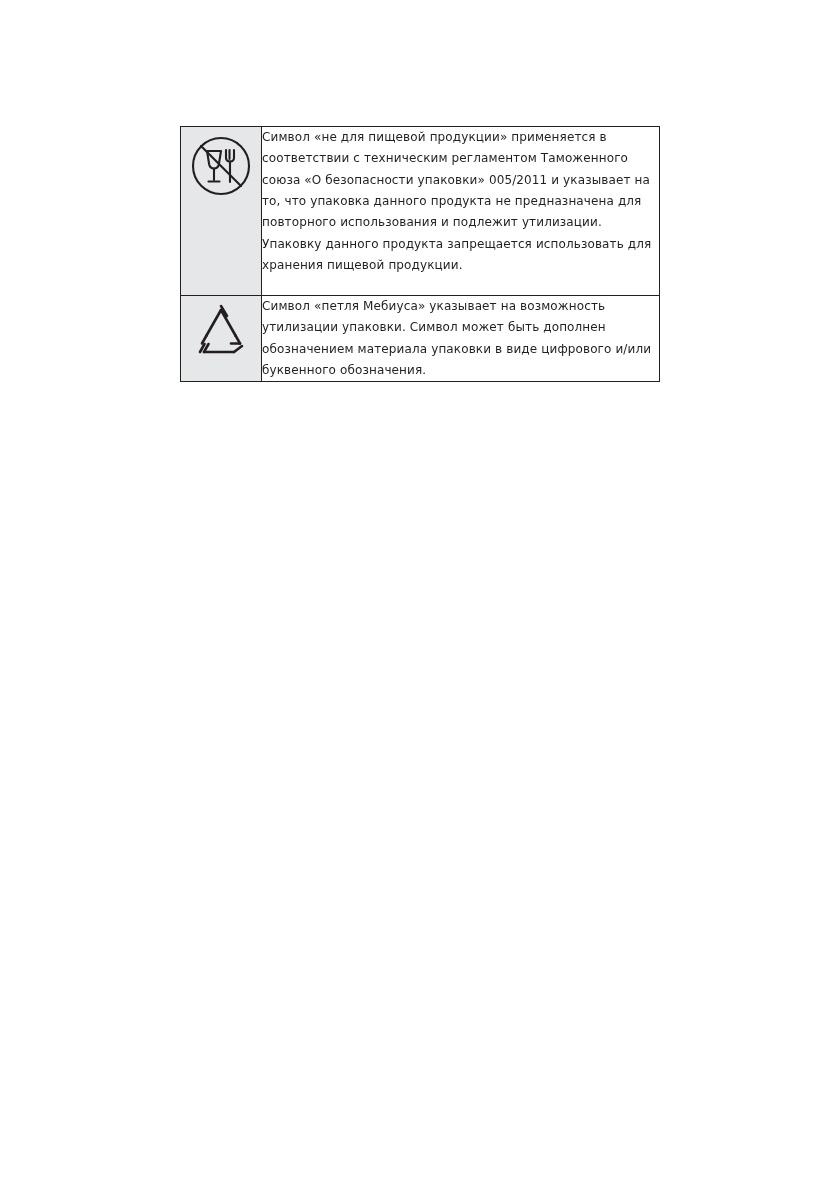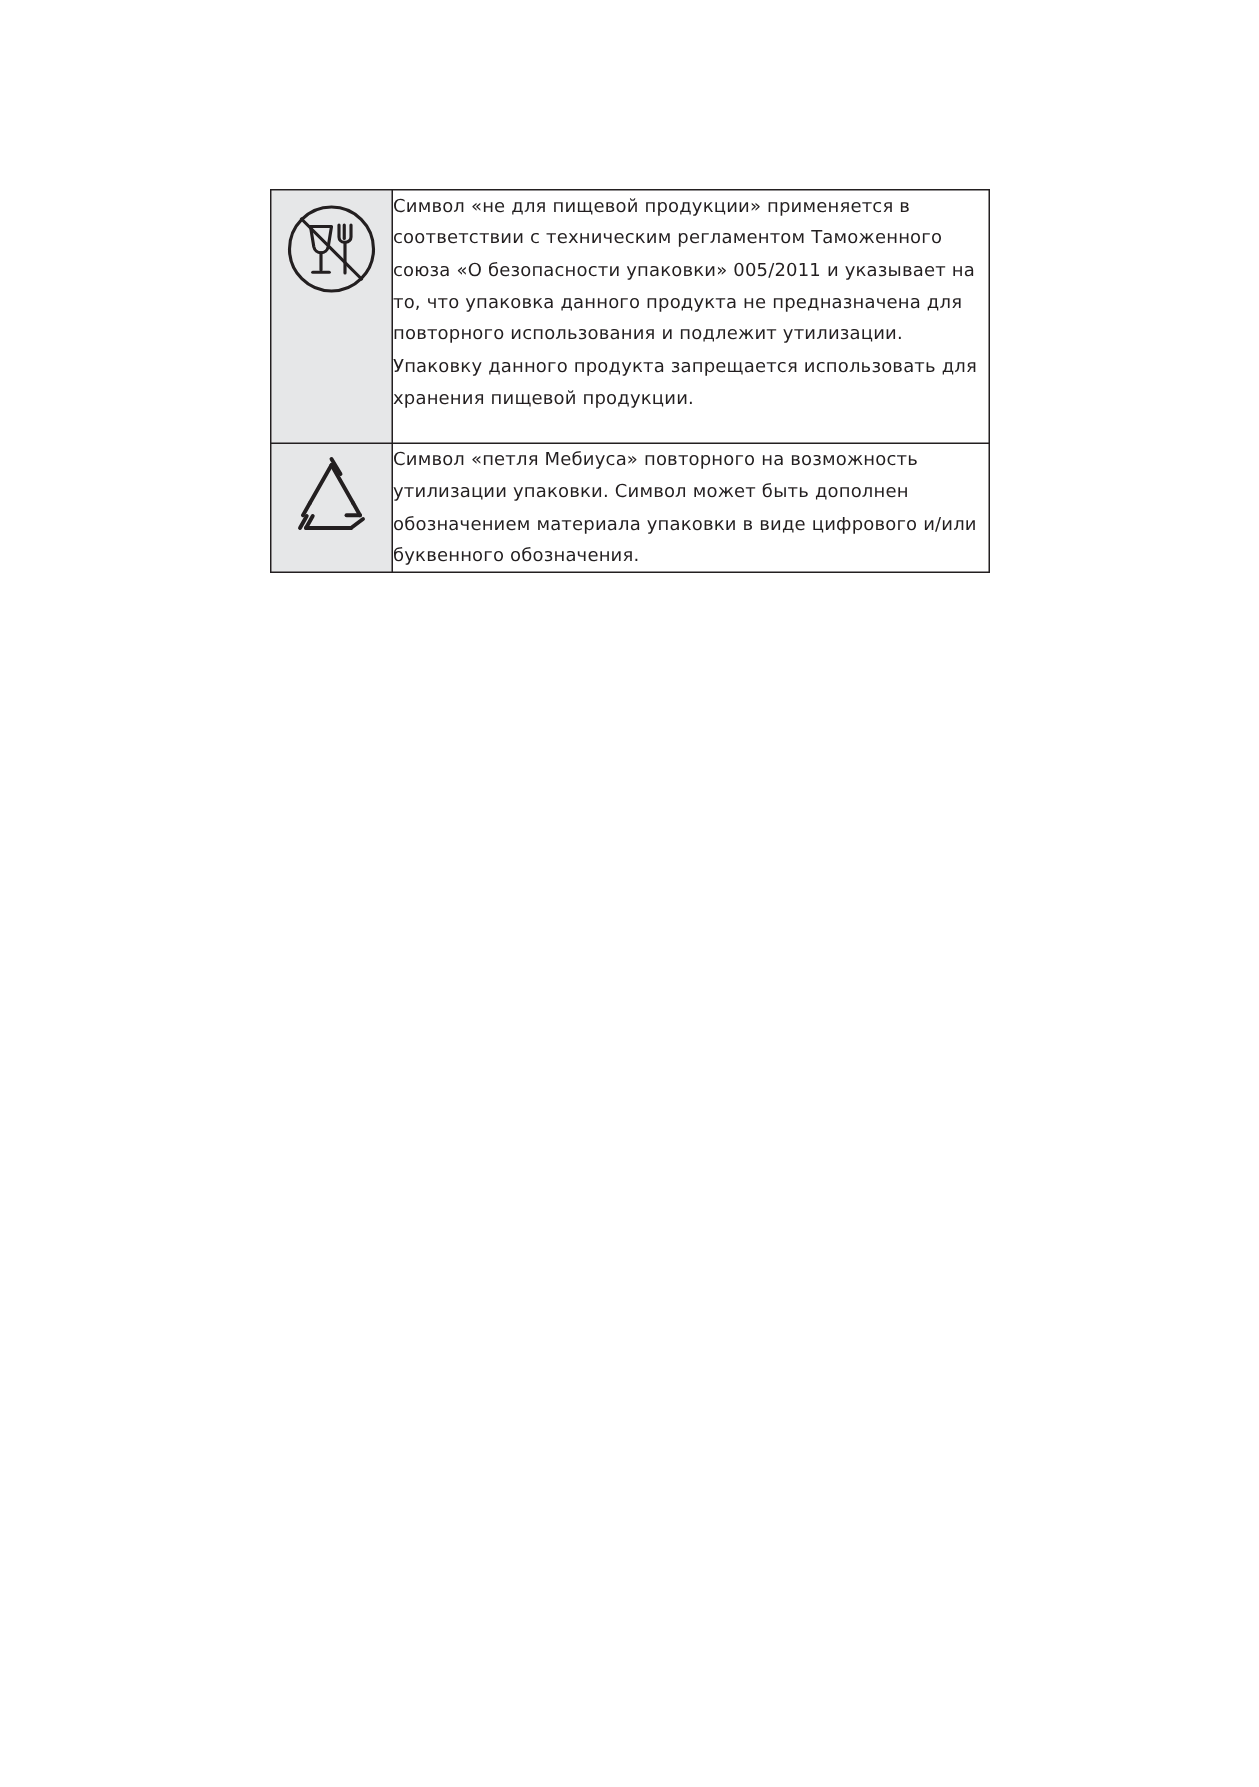--- a/index.html
+++ b/index.html
@@ -118,19 +118,19 @@
                 <path d="M14 48 L18.5 40"></path>
                 <path d="M10 48 L14.5 40"></path>
                 <path d="M16.5 31.5 L31 6"></path>
                 <path d="M16.5 31.5 L12 39.5"></path>
                 <path d="M31 2 L37 12"></path>
               </g>
             </svg>
           </div>
         </td>
         <td class="text-cell">
-          <p class="cell-text">Символ «петля Мебиуса» повторного на возможность утилизации упаковки. Символ может быть дополнен обозначением материала упаковки в виде цифрового и/или буквенного обозначения.</p>
+          <p class="cell-text">Символ «петля Мебиуса» указывает на возможность утилизации упаковки. Символ может быть дополнен обозначением материала упаковки в виде цифрового и/или буквенного обозначения.</p>
         </td>
       </tr>
     </tbody>
   </table>
 
 </div>
 
 </body></html>

